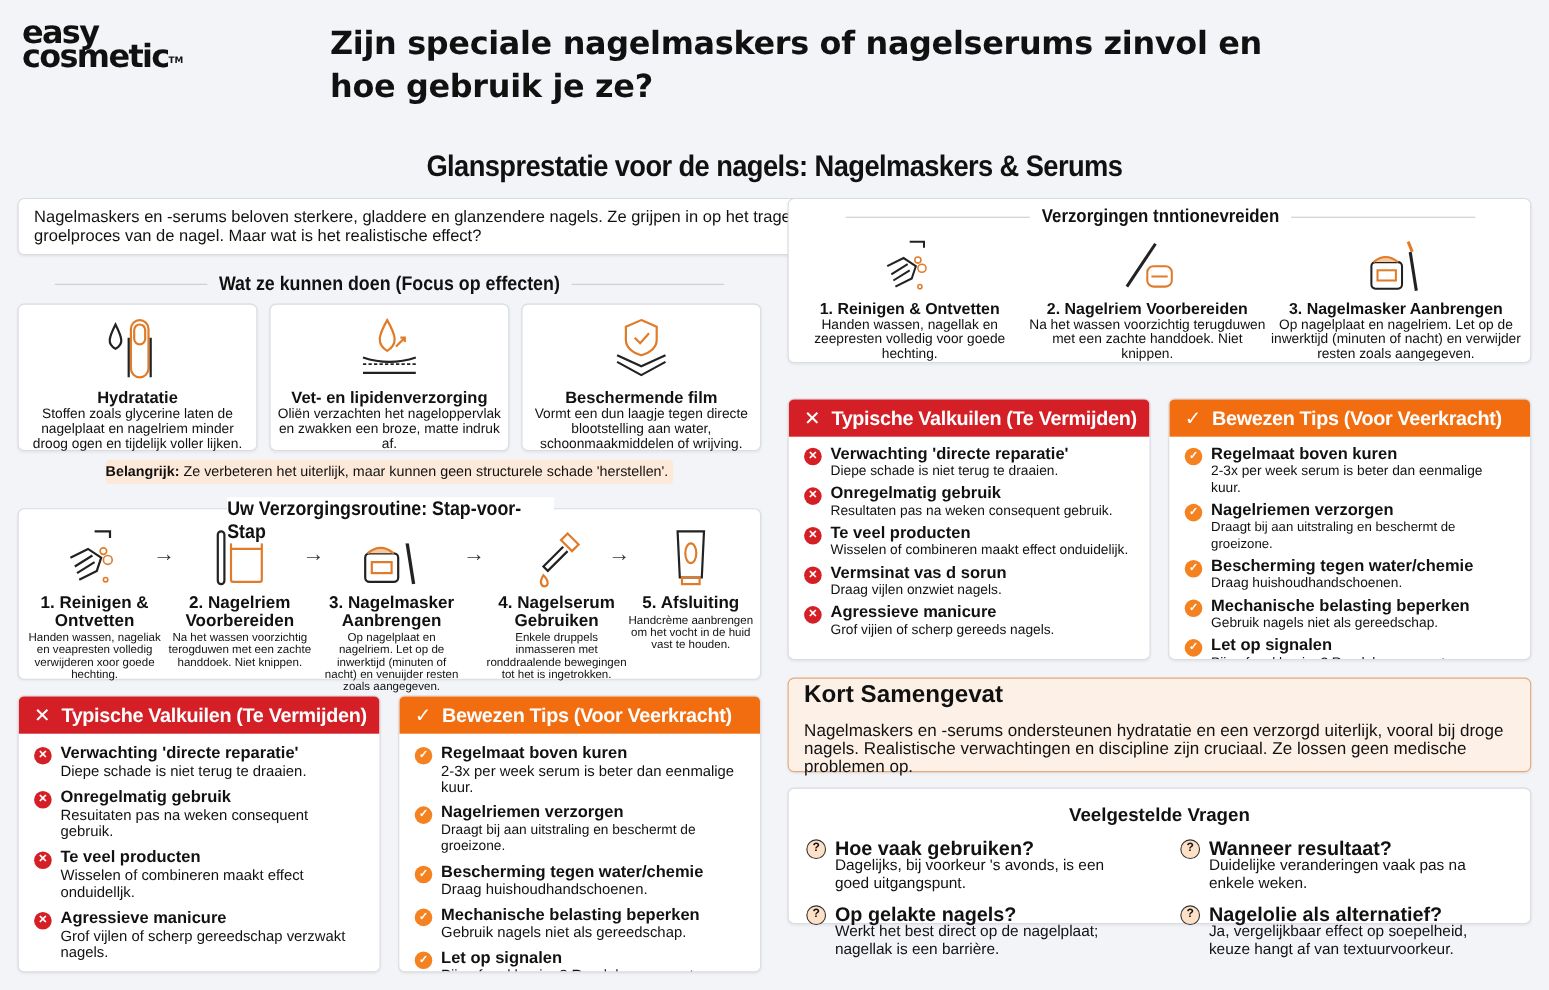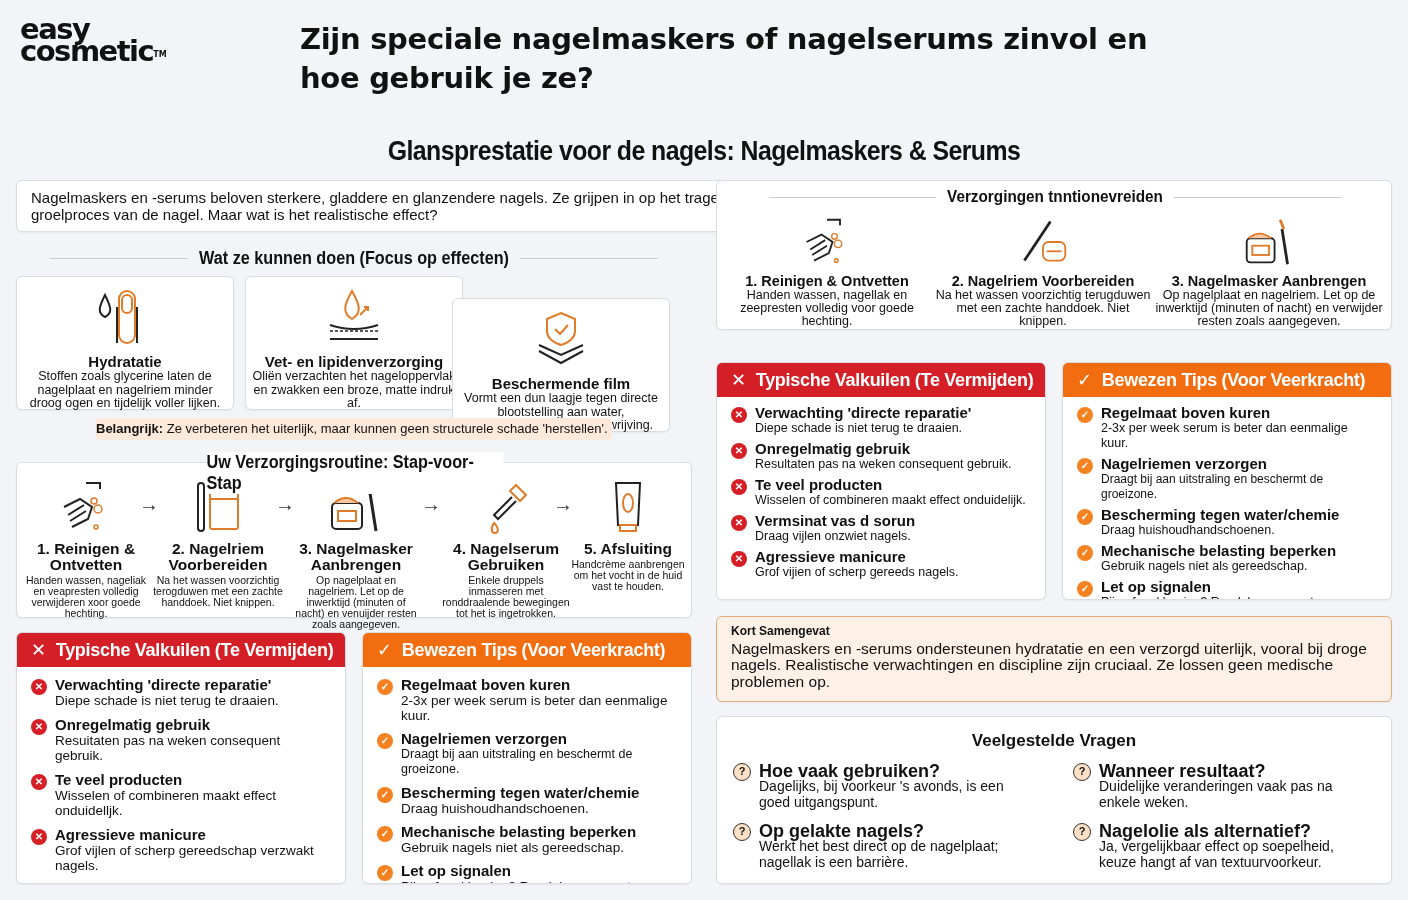--- a/index.html
+++ b/index.html
@@ -66,22 +66,22 @@
     font-size: 10px; line-height: 16px; text-align: center; font-weight: bold; margin-top: 2px;
   }
   .bullet.x { background: #d41f26; }
   .bullet.v { background: #f58220; }
   .item .t { font-size: 15px; font-weight: bold; line-height: 16px; }
   .item .d { font-size: 13.5px; line-height: 15px; }
   .summary {
     left: 716px; top: 616px; width: 676px; height: 86px; background: #fdf0e6;
     border: 1px solid #e8a878; padding: 6px 14px; font-size: 15.5px; line-height: 16.5px;
   }
-  .summary .t { font-weight: bold; font-size: 12px; margin-bottom: 1px; }
-  .faq { left: 716px; top: 716px; width: 676px; height: 168px; }
+  .summary .t { font-weight: bold; font-size: 22px; margin-bottom: 17px; }
+  .faq { left: 716px; top: 716px; width: 676px; height: 124px; }
   .faq .title { text-align: center; font-size: 17px; font-weight: bold; margin-top: 14px; }
   .faq-item { position: absolute; width: 300px; display: flex; gap: 8px; }
   .faq-item .q {
     flex: 0 0 18px; height: 18px; border-radius: 50%; border: 1.5px solid #333;
     background: #fde0c6; font-size: 11px; line-height: 15px; text-align: center; font-weight: bold;
   }
   .faq-item .t { font-size: 18px; font-weight: bold; line-height: 16px; }
   .faq-item .d { font-size: 14px; line-height: 15.5px; }
   .care { left: 716px; top: 180px; width: 676px; height: 150px; }
   .care-step { position: absolute; top: 34px; width: 220px; text-align: center; }
@@ -127,21 +127,21 @@
         <path d="M28 4 C 20 18 18 26 28 32 C 38 26 36 18 28 4Z" fill="none" stroke="#e07b2a" stroke-width="2"></path>
         <path d="M36 28 L44 20 M40 20 L44 20 L44 24" stroke="#e07b2a" stroke-width="2" fill="none"></path>
         <path d="M6 38 Q30 46 54 38" stroke="#222" stroke-width="2" fill="none"></path>
         <line x1="6" y1="44" x2="54" y2="44" stroke="#222" stroke-width="1.5" stroke-dasharray="3 2"></line>
         <line x1="6" y1="52" x2="54" y2="52" stroke="#222" stroke-width="2"></line>
       </svg>
   </div>
   <div class="t">Vet- en lipidenverzorging</div>
   <div class="d">Oliën verzachten het nageloppervlak en zwakken een broze, matte indruk af.</div>
 </div>
-<div class="card effect" style="left:452px;margin-top:22px;">
+<div class="card effect" style="left:474px;">
   <div class="icon">
     <svg width="60" height="58" viewBox="0 0 60 58">
         <path d="M30 4 L44 10 L44 22 C44 30 36 34 30 36 C24 34 16 30 16 22 L16 10 Z" fill="none" stroke="#e07b2a" stroke-width="2"></path>
         <path d="M24 20 L29 25 L37 16" stroke="#e07b2a" stroke-width="2" fill="none"></path>
         <path d="M8 36 L30 46 L52 36" stroke="#222" stroke-width="2" fill="none"></path>
         <path d="M8 42 L30 54 L52 42" stroke="#222" stroke-width="2" fill="none"></path>
       </svg>
   </div>
   <div class="t">Beschermende film</div>
   <div class="d">Vormt een dun laagje tegen directe blootstelling aan water, schoonmaakmiddelen of wrijving.</div>

